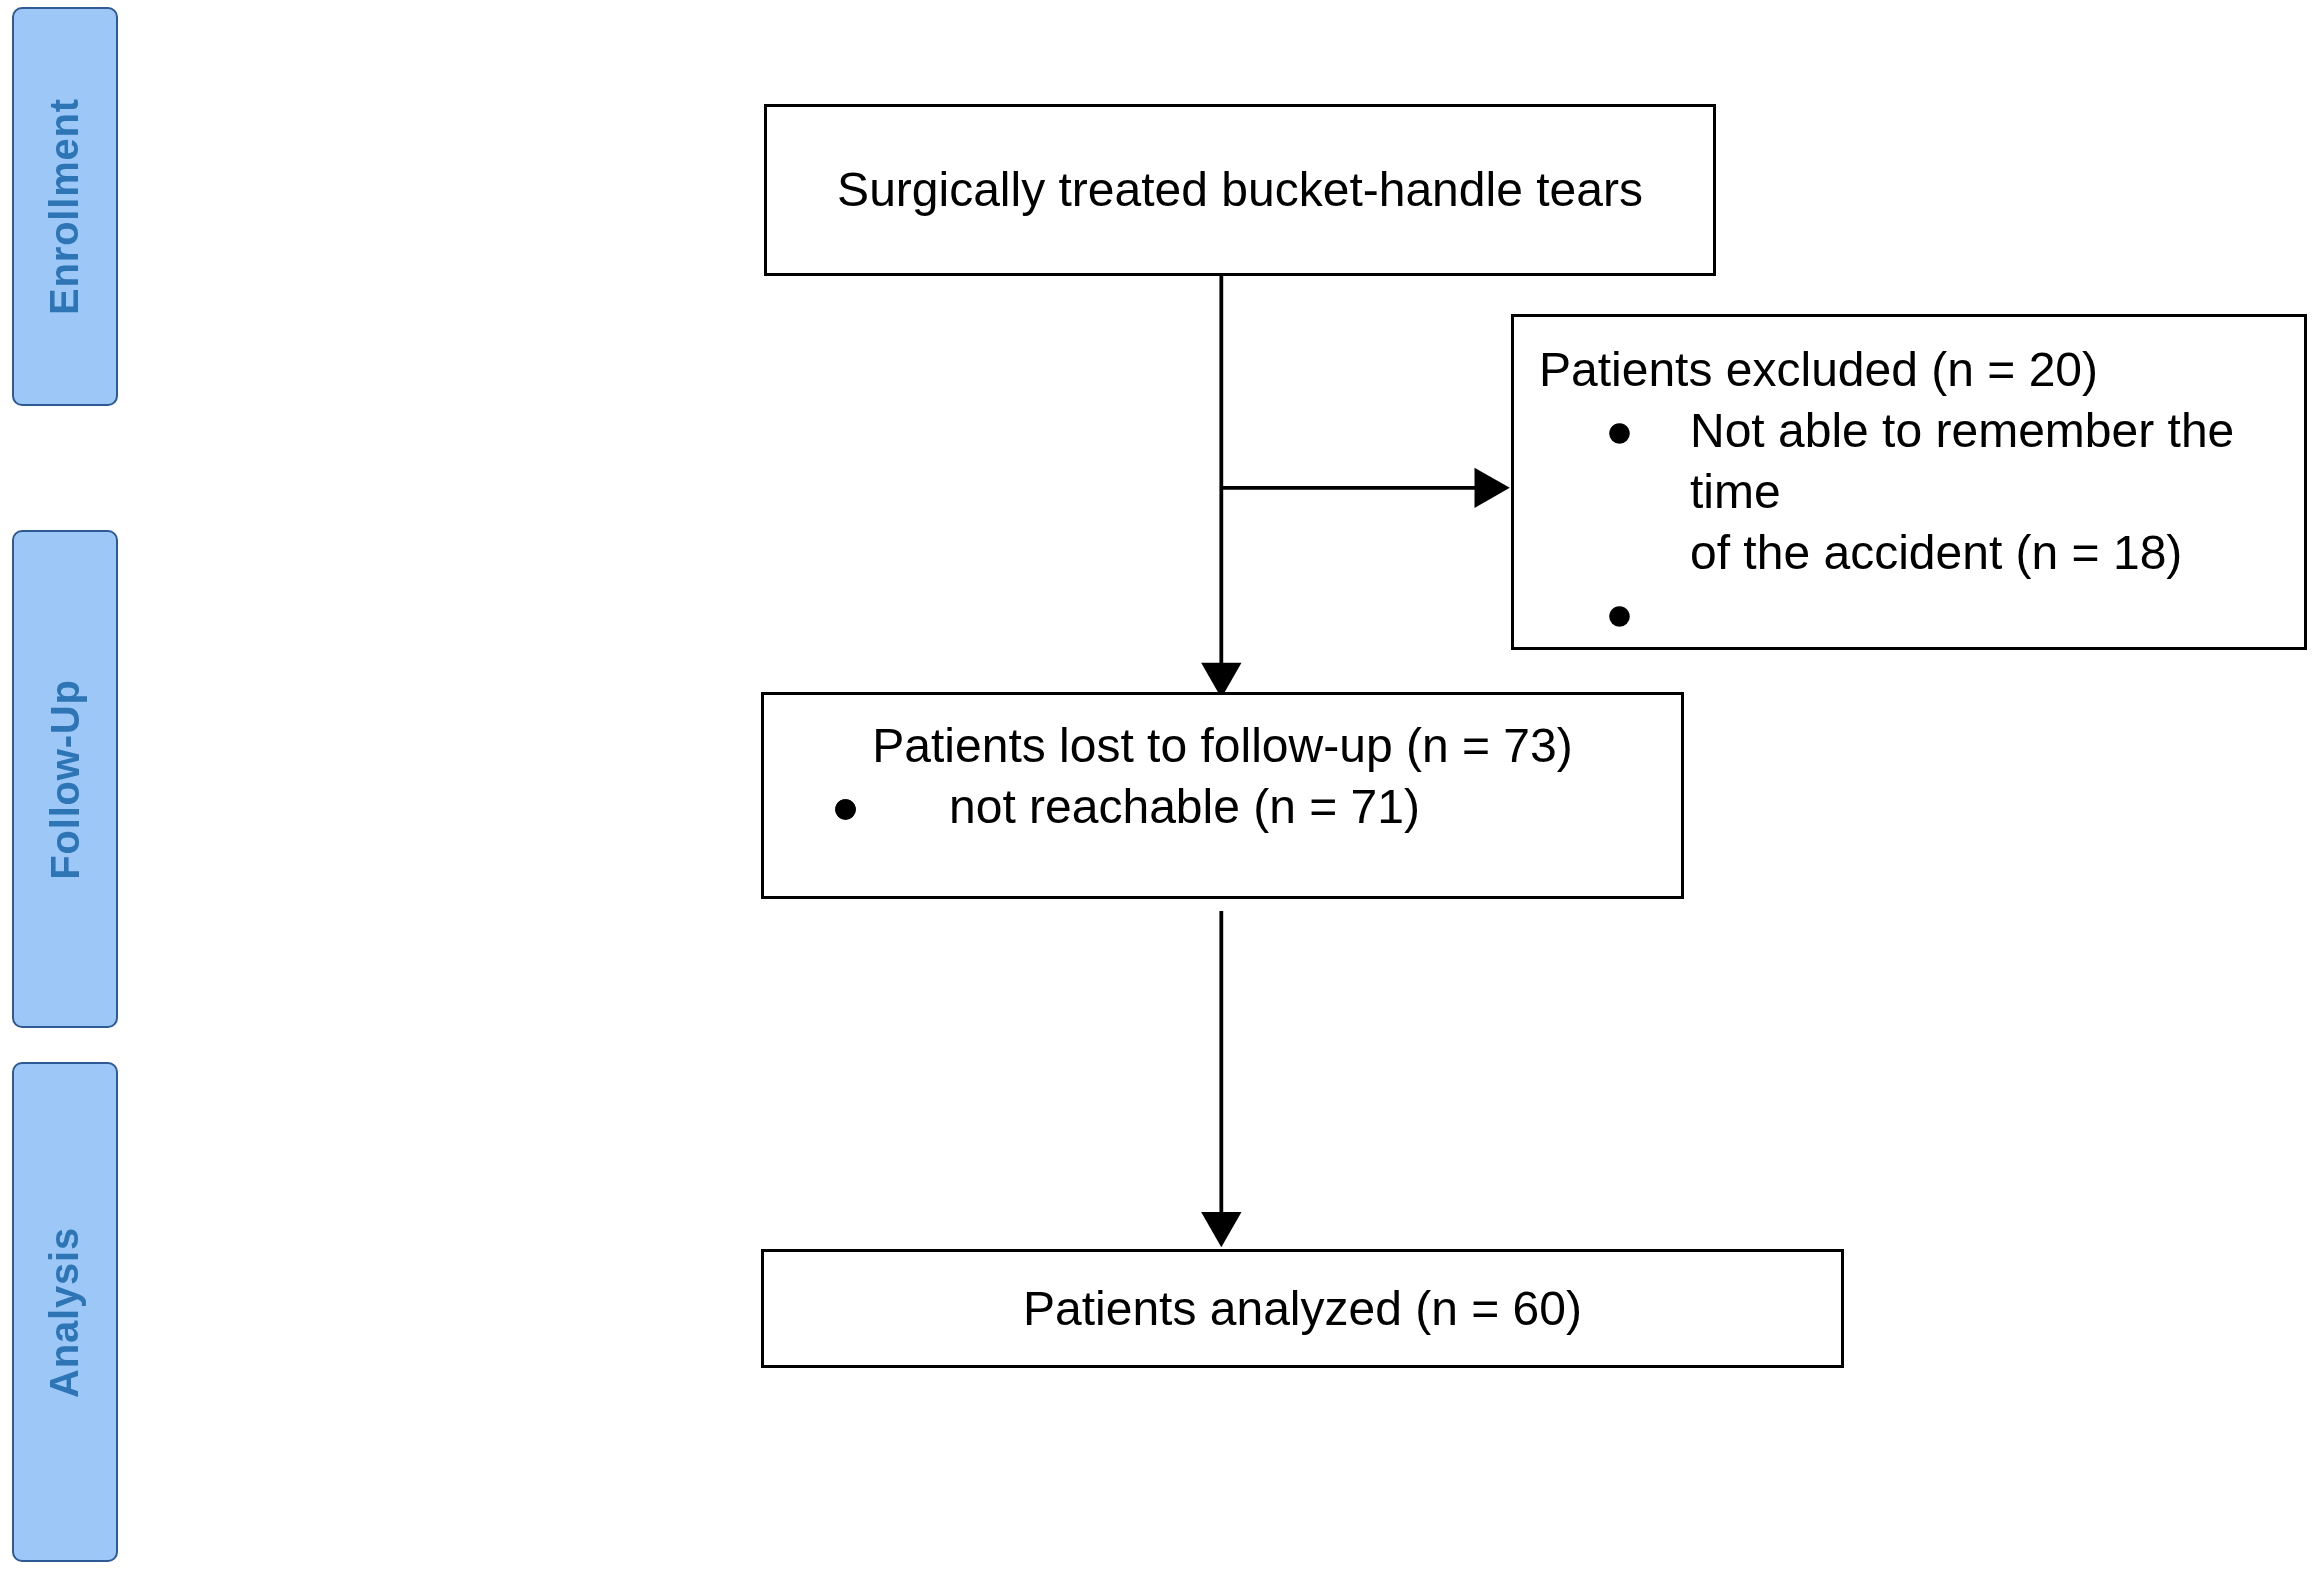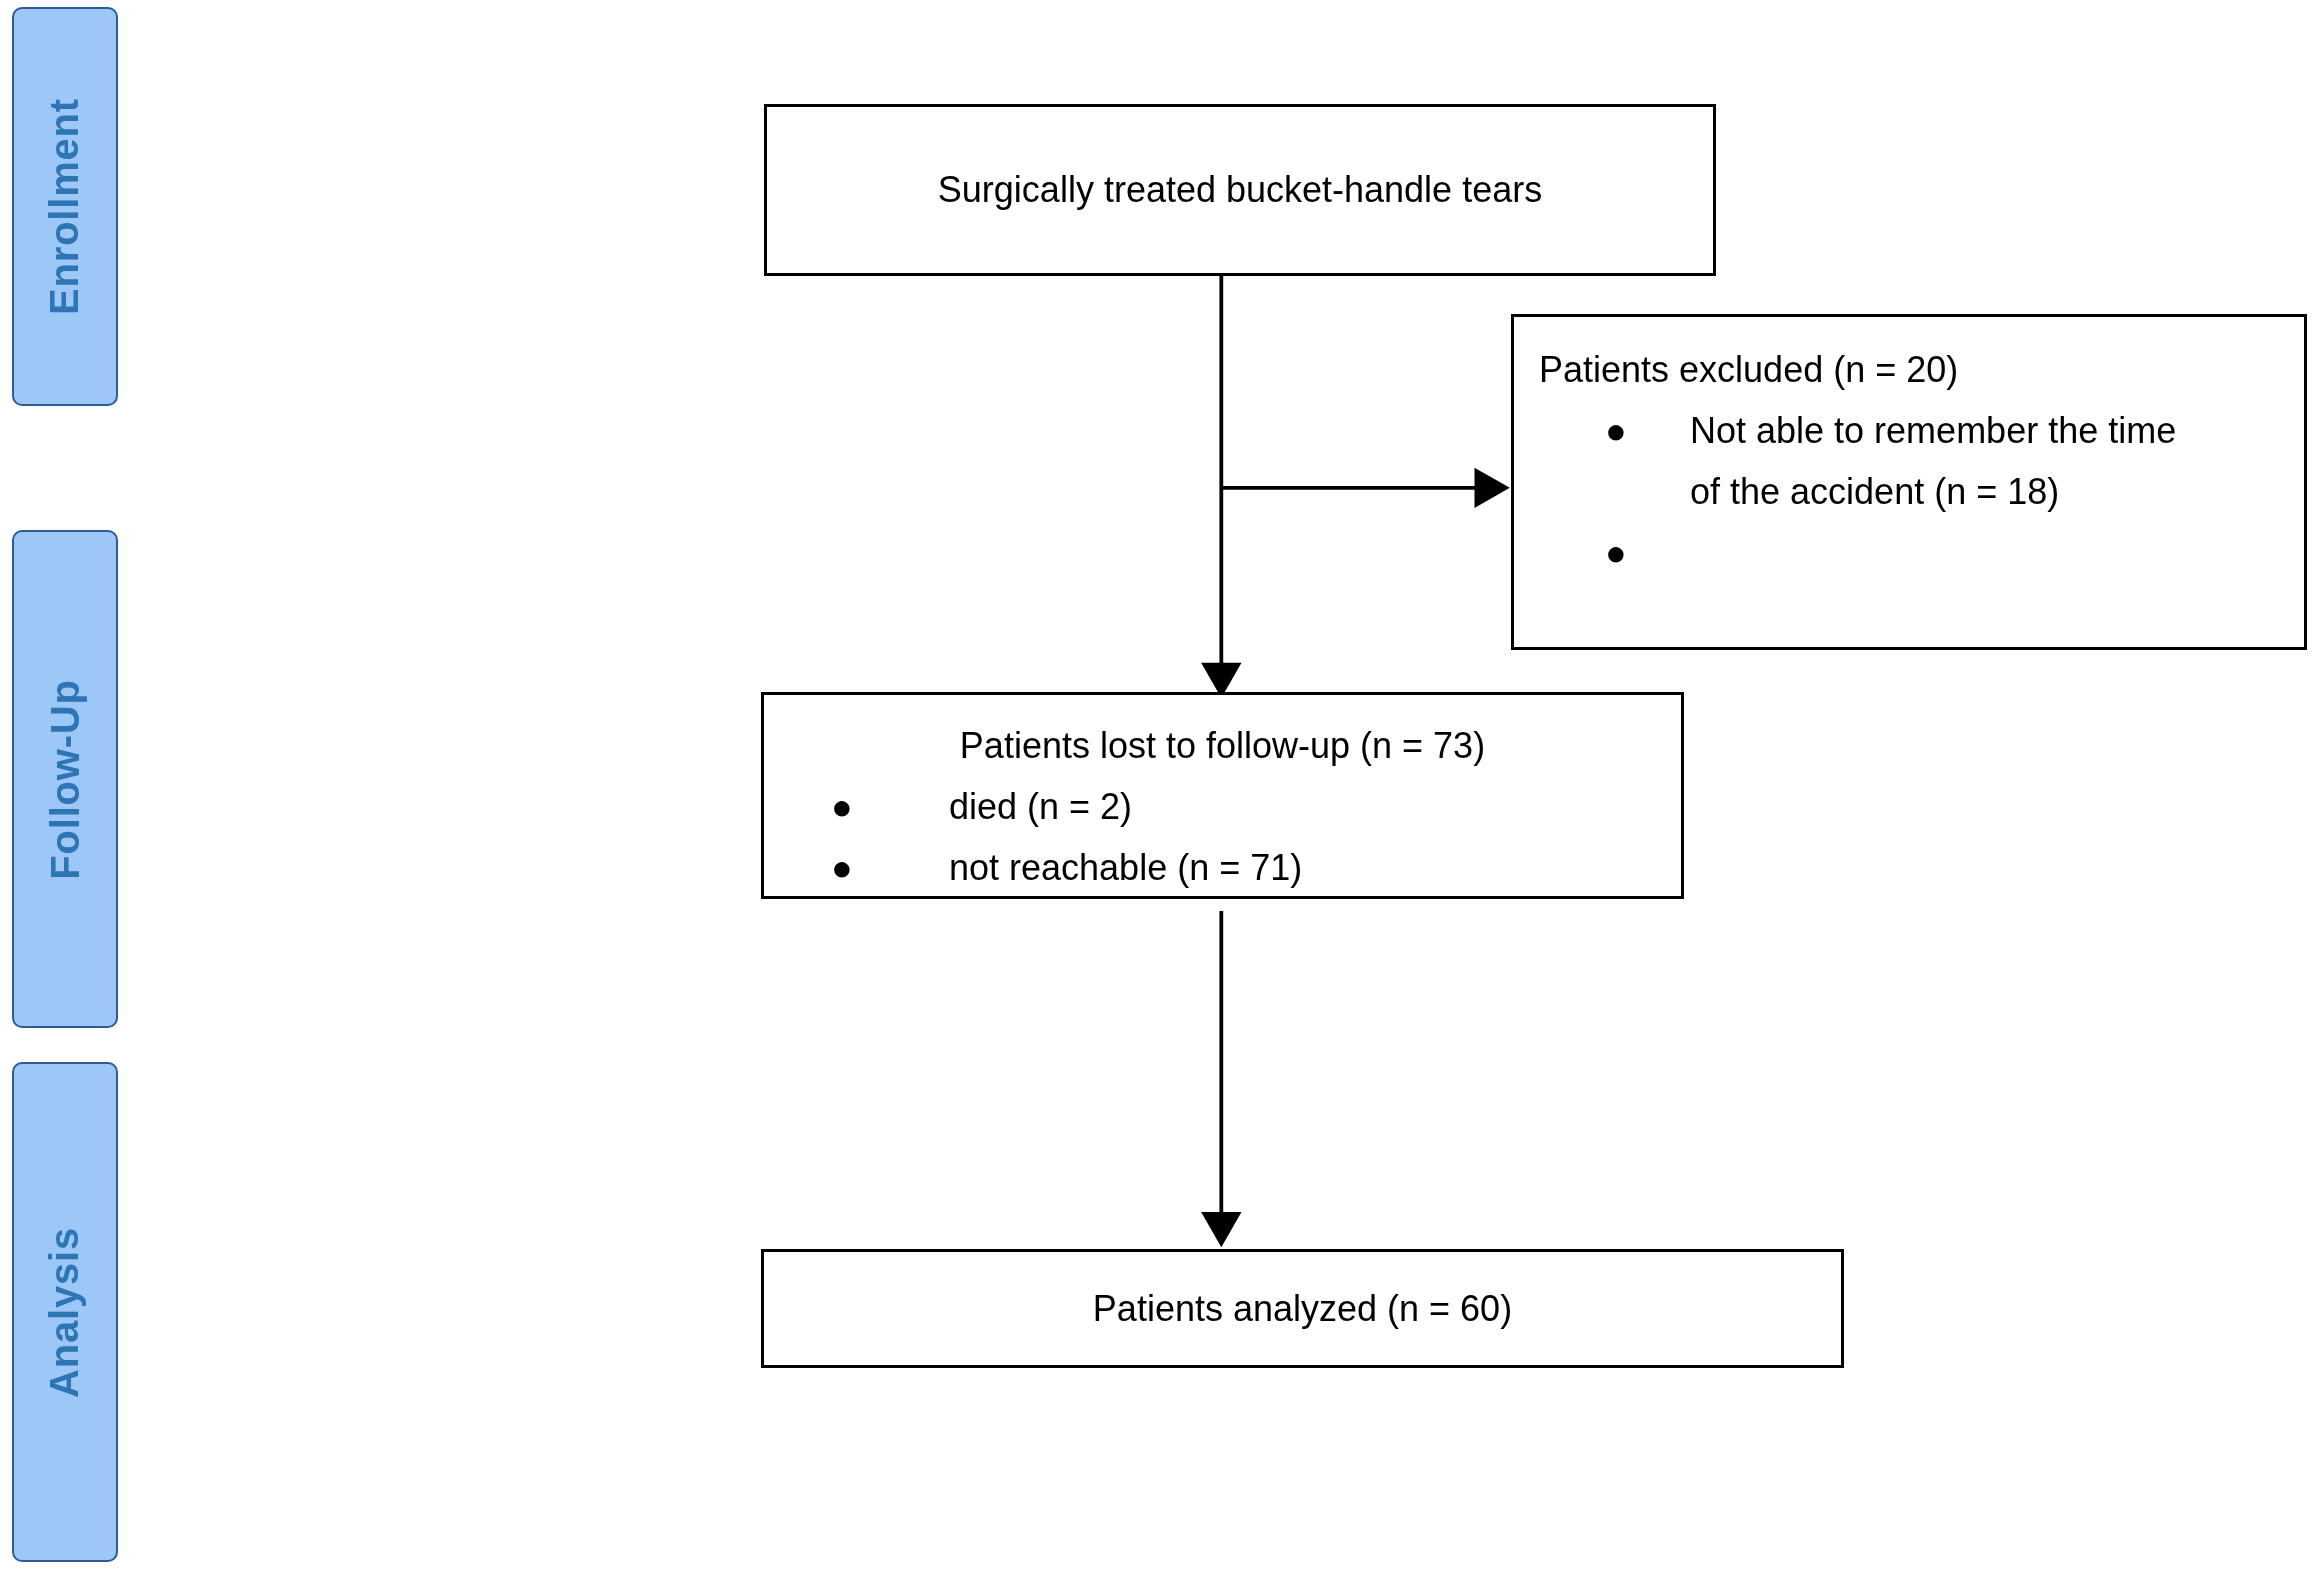--- a/index.html
+++ b/index.html
@@ -37,21 +37,21 @@
   #phase-followup   { top: 530px;  height: 498px; }
   #phase-analysis   { top: 1062px; height: 500px; }
 
   
   .fbox {
     position: absolute;
     box-sizing: border-box;
     background: #ffffff;
     border: 3.4px solid var(--flow-border, #000000);
     color: #000000;
-    font-size: 36px;
+    font-size: 48px;
   }
   #box-top {
     left: 764px; top: 104px; width: 952px; height: 172px;
     display: flex; flex-direction: column;
     align-items: center; justify-content: center;
     text-align: center; line-height: 56px;
   }
   #box-excluded {
     left: 1511px; top: 314px; width: 796px; height: 336px;
     padding: 22px 13.5px 0 25px; line-height: 61px;
@@ -128,21 +128,20 @@
         <span class="dot">●</span>
       </li>
     </ul>
   </div>
 
   <div class="fbox" id="box-followup">
     <div class="box-title-center">Patients lost to follow-up (n = 73)</div>
     <ul class="bullets">
       <li>
         <span class="dot">●</span>
-        <span class="bline">died (n = 2)</span>
       </li>
       <li>
         <span class="dot">●</span>
         <span class="bline">not reachable (n = 71)</span>
       </li>
     </ul>
   </div>
 
   <div class="fbox" id="box-analyzed">
     <span>Patients analyzed (n = 60)</span>

